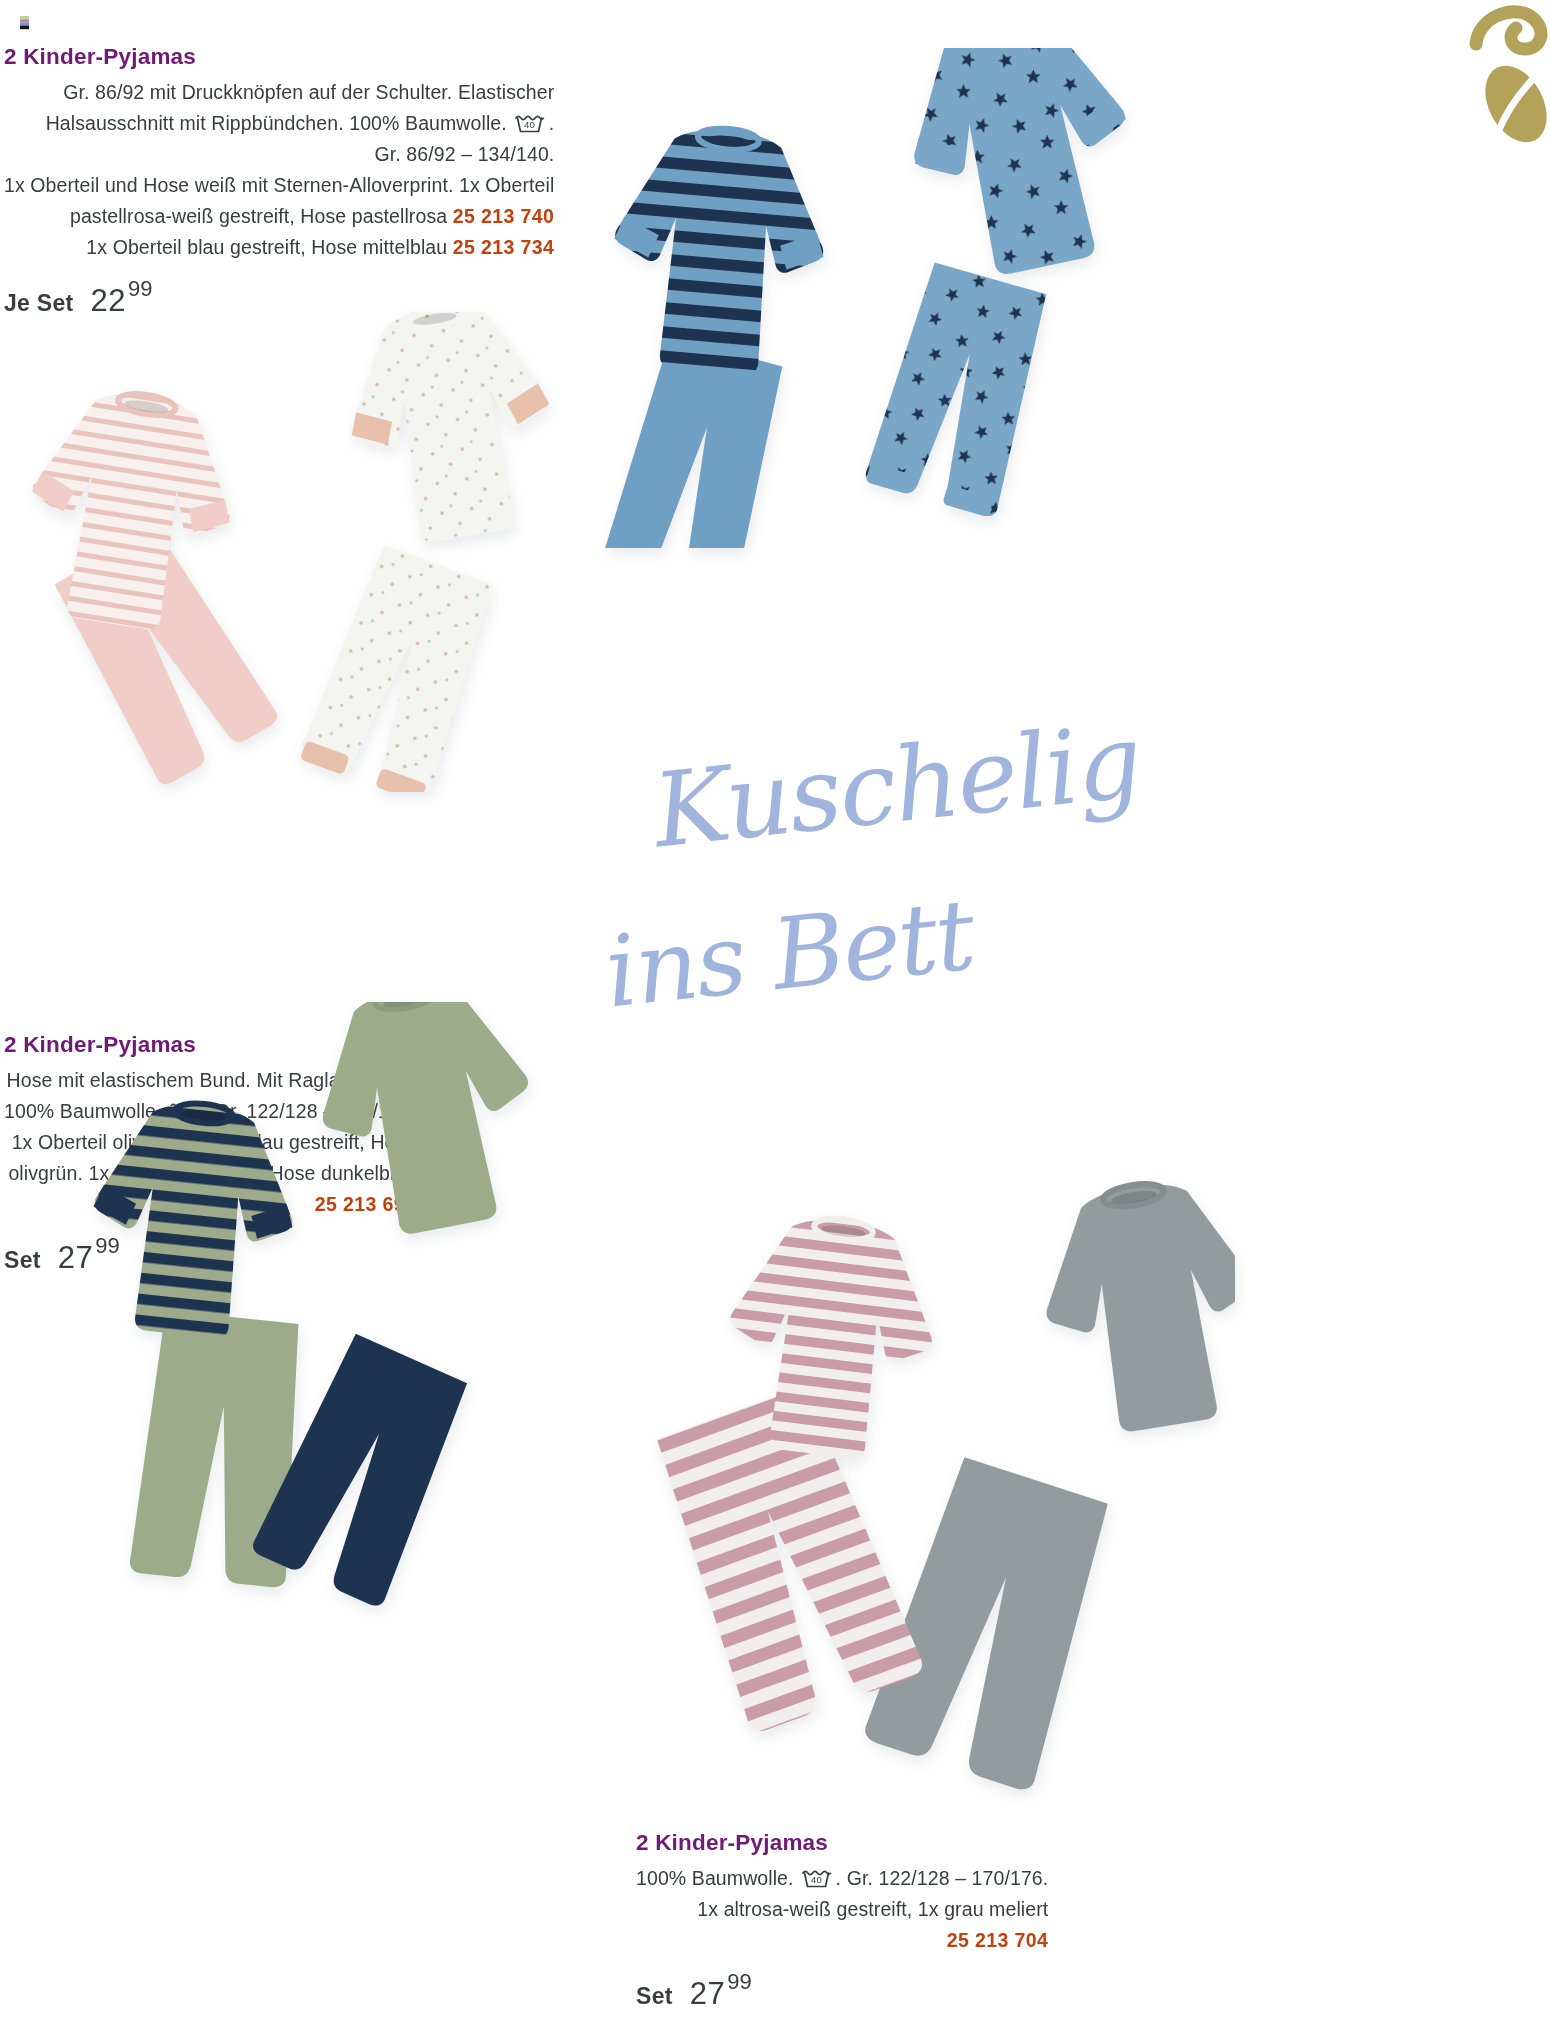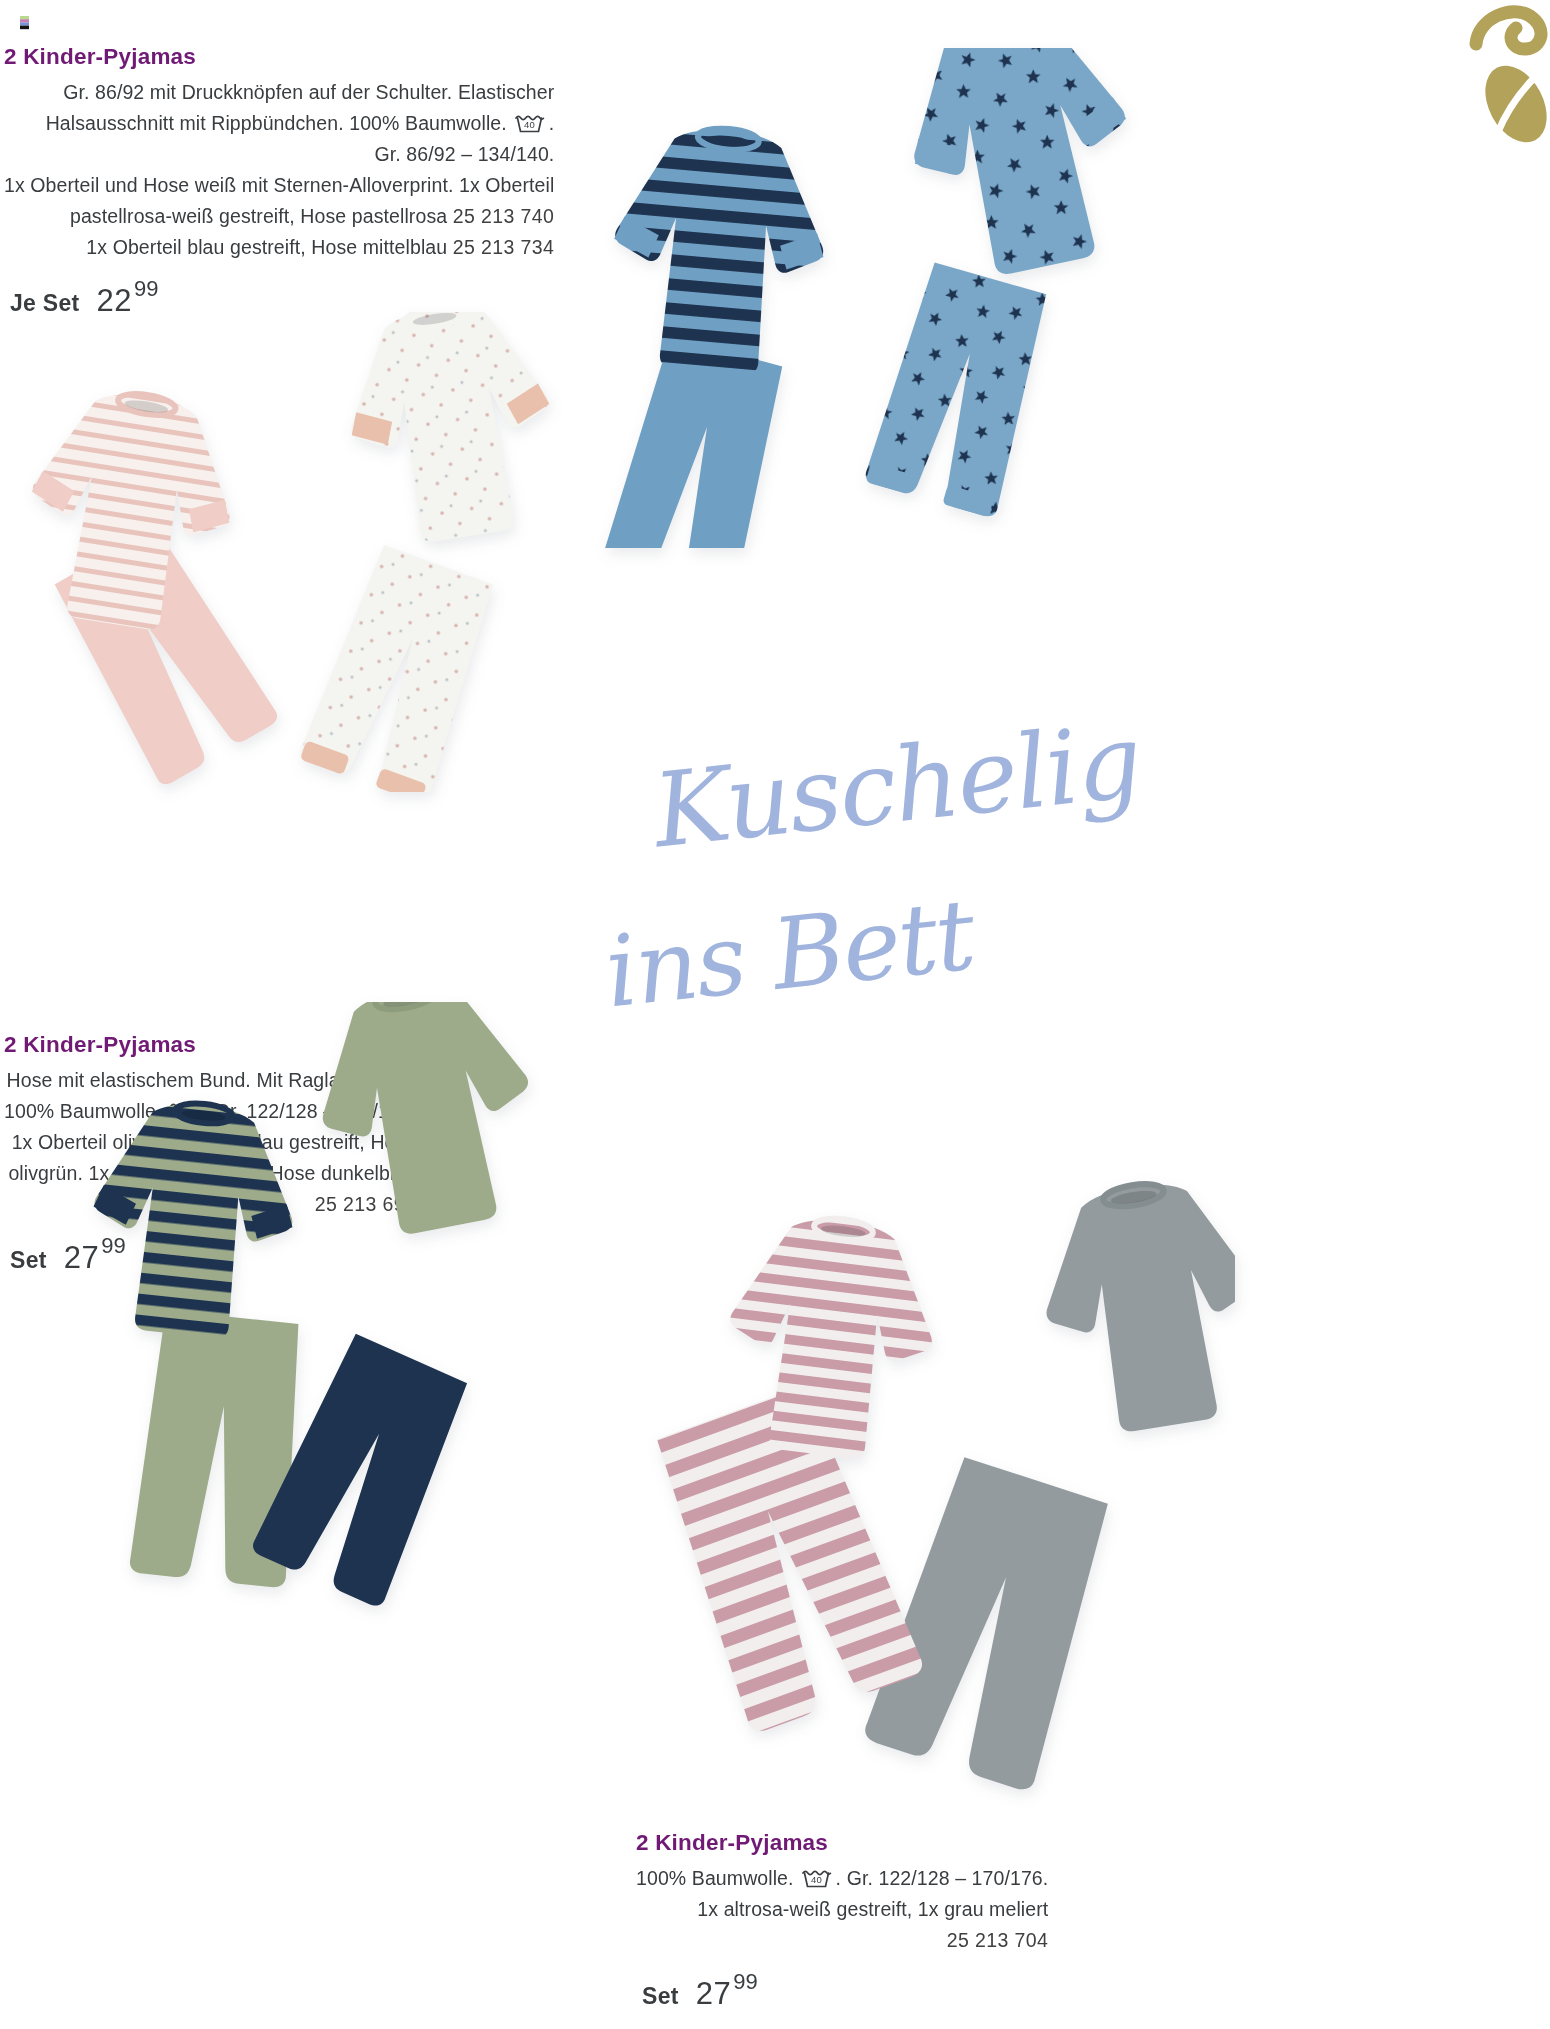--- a/index.html
+++ b/index.html
@@ -5,23 +5,23 @@
   html,body{margin:0;padding:0;}
   body{
     width:1550px;height:2029px;position:relative;overflow:hidden;
     background:#ffffff;color:#393d40;
     font-family:"Liberation Sans", sans-serif;
   }
   
   .tblock{position:absolute;white-space:nowrap;}
   .tblock h2{margin:0 0 7px 0;font-size:22.5px;font-weight:700;letter-spacing:.2px;color:#701a75;}
   .tblock .line{font-size:19.5px;line-height:31px;letter-spacing:.1px;text-align:right;}
-  .tblock b{font-weight:400;color:#404040;letter-spacing:.4px;}
+  .tblock b{font-weight:700;color:#c2410c;letter-spacing:.4px;}
   .price{margin-top:13px;}
-  .price .lbl{font-weight:700;font-size:23px;letter-spacing:.3px;vertical-align:baseline;margin-left:6px;}
+  .price .lbl{font-weight:700;font-size:23px;letter-spacing:.3px;vertical-align:baseline;}
   .price .eur{font-size:31px;margin-left:17px;vertical-align:baseline;letter-spacing:.5px;}
   .price .cts{font-size:22px;margin-left:2px;vertical-align:15px;text-align:center;}
   #p1{left:4px;top:44px;}
   #p2{left:4px;top:1032px;}
   #p3{left:636px;top:1830px;}
   
   .wash{vertical-align:-4px;margin:0 4px 0 7px;}
   .wash path{fill:none;stroke:#3a3e41;stroke-width:1.7;stroke-linecap:round;}
   .wash text{font-family:"Liberation Sans",sans-serif;font-size:9.5px;fill:#3a3e41;}
   

